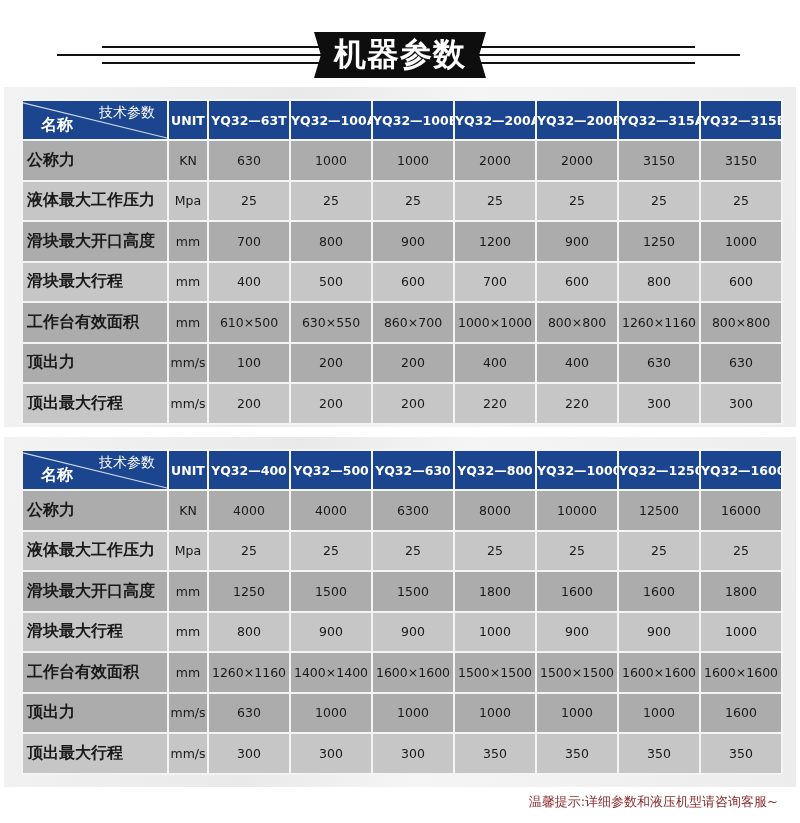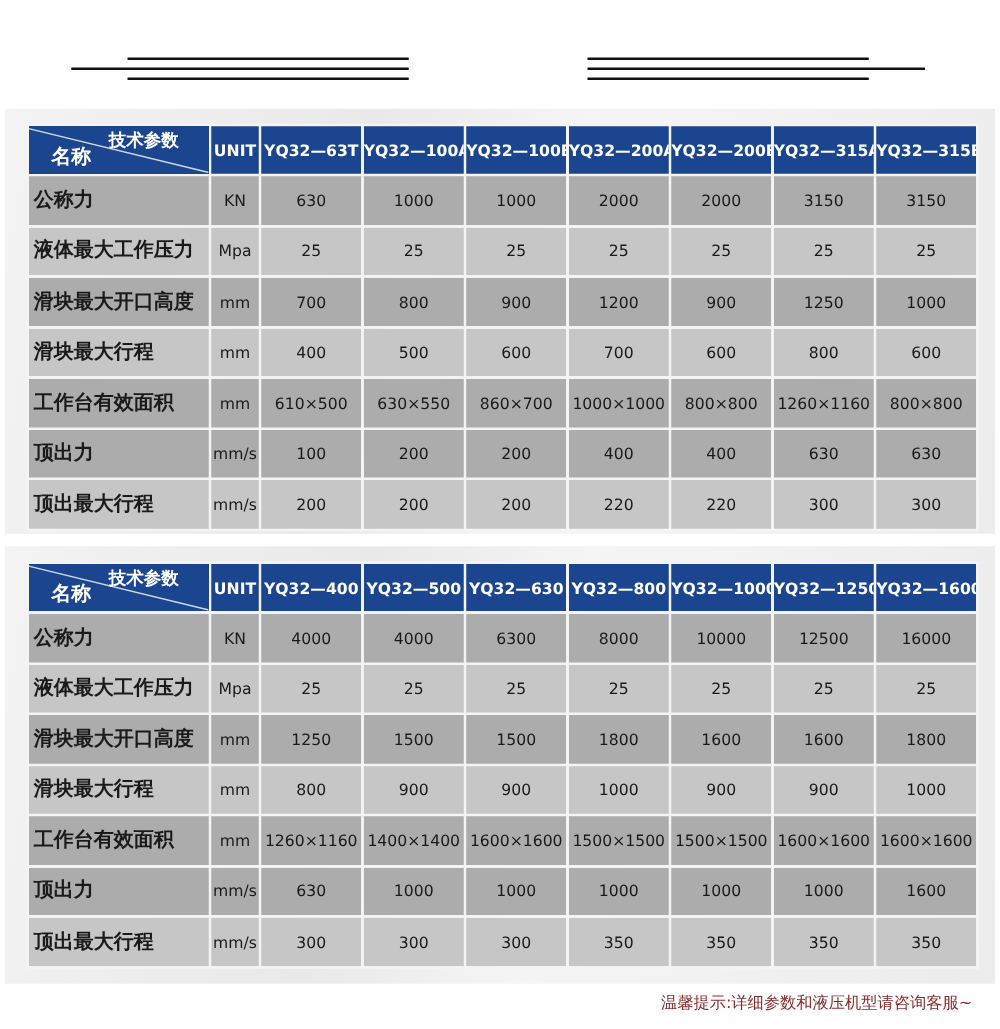--- a/index.html
+++ b/index.html
@@ -46,41 +46,42 @@
       background: #1c4590; color: #ffffff; font-weight: bold; font-size: 12.5px; height: 40px;
     }
     table.spec td.name { text-align: left; padding-left: 4px; font-size: 16px; font-weight: bold; color: #1a1a1a; }
     table.spec tr.odd td { background: #acacac; }
     table.spec tr.even td { background: #c6c6c6; }
 
     th.corner { position: relative; }
     th.corner .diag {
       position: absolute; left: 0; top: 0; width: 100%; height: 100%;
     }
-    th.corner .top-label { position: absolute; right: 24px; top: 3px; font-size: 14px; font-weight: bold; text-align: right; }
+    th.corner .top-label { position: absolute; right: 12px; top: 3px; font-size: 14px; font-weight: normal; text-align: right; }
     th.corner .bottom-label { position: absolute; left: 18px; bottom: 3px; font-size: 16px; font-weight: bold; }
 
     col.c-name { width: 146px; }
     col.c-unit { width: 40px; }
     col.c-m { width: 82px; }
 
     .footer-note {
       position: absolute; right: 22px; top: 793px; font-size: 13px; color: #8a2b2b;
     }
   </style>
 </head>
 <body>
 
 <div class="title-wrap">
   <div class="line l-top"></div>
   <div class="line l-long"></div>
   <div class="line l-bot"></div>
   <div class="line r-top"></div>
   <div class="line r-long"></div>
   <div class="line r-bot"></div>
+  <div class="badge">机器参数</div>
 </div>
 
 <div class="panel p1">
   <table class="spec">
     <colgroup>
       <col class="c-name">
         <col class="c-unit">
       <col class="c-m">
         <col class="c-m">
         <col class="c-m">

